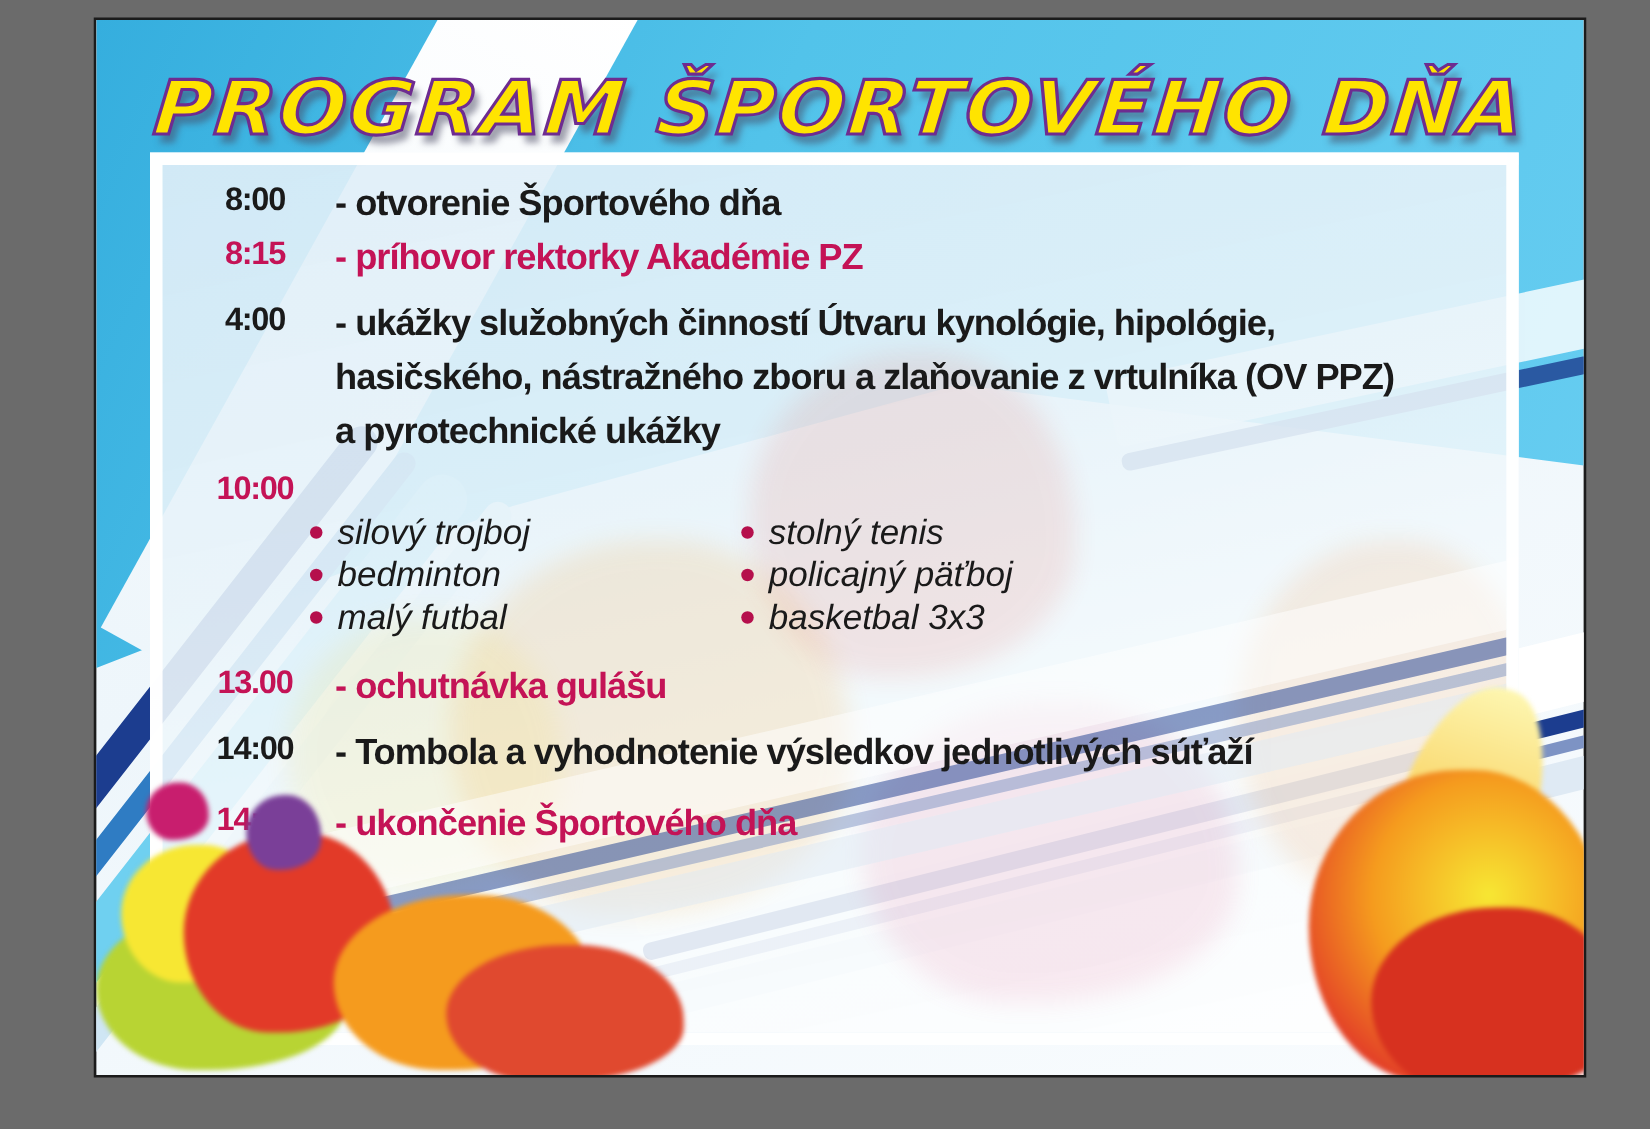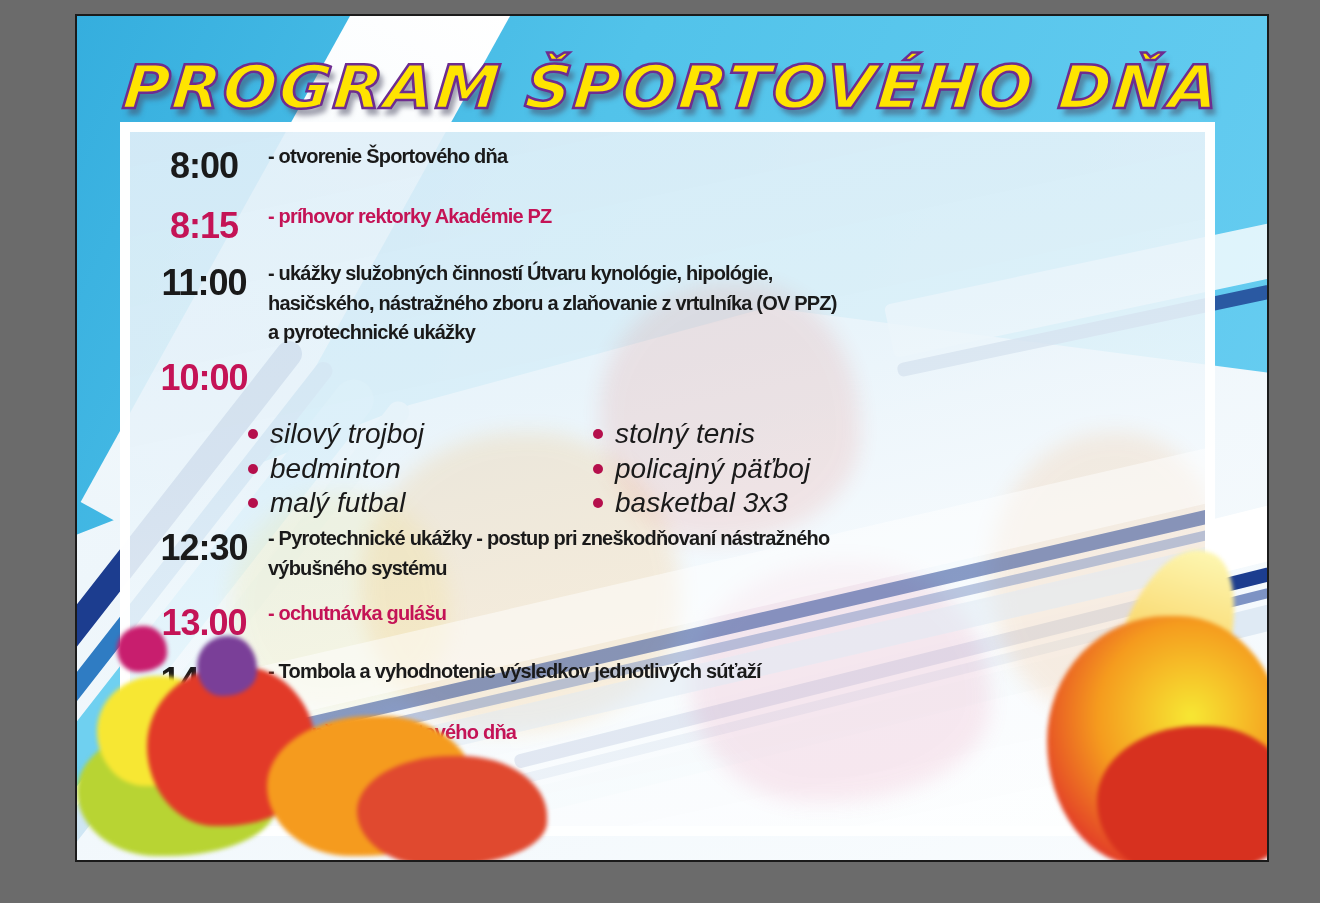--- a/index.html
+++ b/index.html
@@ -95,35 +95,35 @@
     color:#ffe400;
     -webkit-text-stroke:2.5px #6e2c90;
     text-shadow:5px 7px 5px rgba(70,70,95,.5);
     white-space:nowrap;
   }
   
   .content{position:relative;z-index:3;padding:8px 14px 0 18px;}
   .row{display:flex;align-items:flex-start;}
   .time{
     width:112px;flex:none;text-align:center;
-    font-size:36px;font-weight:bold;letter-spacing:-1px;line-height:1.32;
+    font-size:26px;font-weight:bold;letter-spacing:-1px;line-height:1.32;
   }
   .desc{
-    font-size:20px;font-weight:bold;letter-spacing:-.8px;
+    font-size:29px;font-weight:bold;letter-spacing:-.8px;
     padding-left:8px;line-height:1.48;white-space:nowrap;
   }
   .black{color:#1a1a1a;}
   .pink{color:#c41356;}
-  .mt1{margin-top:2px;}.mt2{margin-top:12px;}.mt3{margin-top:10px;}
+  .mt1{margin-top:2px;}.mt2{}.mt3{margin-top:10px;}
   .mt4{margin-top:6px;}.mt5{margin-top:4px;}.mt6{margin-top:16px;}
   .mt7{margin-top:10px;}.mt8{margin-top:14px;}
   
   .disc-grid{
     display:grid;grid-template-columns:345px 318px 1fr;
-    padding-left:98px;margin-top:16px;
+    padding-left:98px;margin-top:2px;
   }
   .disc-grid ul{list-style:none;margin:0;padding:0;}
   .disc-grid li{
     position:relative;padding-left:24px;
     font-size:28px;font-style:italic;color:#1a1a1a;
     line-height:1.19;margin-bottom:1px;white-space:nowrap;
   }
   .dot{
     position:absolute;left:2px;top:12px;width:10px;height:10px;
     border-radius:50%;background:#b50f4c;
@@ -176,21 +176,21 @@
         <div class="time black">8:00</div>
         <div class="desc black">- otvorenie Športového dňa</div>
       </div>
 
       <div class="row mt2">
         <div class="time pink">8:15</div>
         <div class="desc pink">- príhovor rektorky Akadémie PZ</div>
       </div>
 
       <div class="row mt3">
-        <div class="time black">11:00</div>
+        <div class="time black">4:00</div>
         <div class="desc black">
           <div>- ukážky služobných činností Útvaru kynológie, hipológie,</div>
           <div>hasičského, nástražného zboru a zlaňovanie z vrtulníka (OV PPZ)</div>
           <div>a pyrotechnické ukážky</div>
         </div>
       </div>
 
       <div class="row mt4">
         <div class="time pink">10:00</div>
       </div>
@@ -201,27 +201,20 @@
           <li><span class="dot"></span><span>bedminton</span></li>
           <li><span class="dot"></span><span>malý futbal</span></li>
         </ul>
         <ul>
           <li><span class="dot"></span><span>stolný tenis</span></li>
           <li><span class="dot"></span><span>policajný päťboj</span></li>
           <li><span class="dot"></span><span>basketbal 3x3</span></li>
         </ul>
       </div>
 
-      <div class="row mt5">
-        <div class="time black">12:30</div>
-        <div class="desc black">
-          <div>- Pyrotechnické ukážky - postup pri zneškodňovaní nástražného</div>
-          <div>výbušného systému</div>
-        </div>
-      </div>
 
       <div class="row mt6">
         <div class="time pink">13.00</div>
         <div class="desc pink">- ochutnávka gulášu</div>
       </div>
 
       <div class="row mt7">
         <div class="time black">14:00</div>
         <div class="desc black">- Tombola a vyhodnotenie výsledkov jednotlivých súťaží</div>
       </div>

